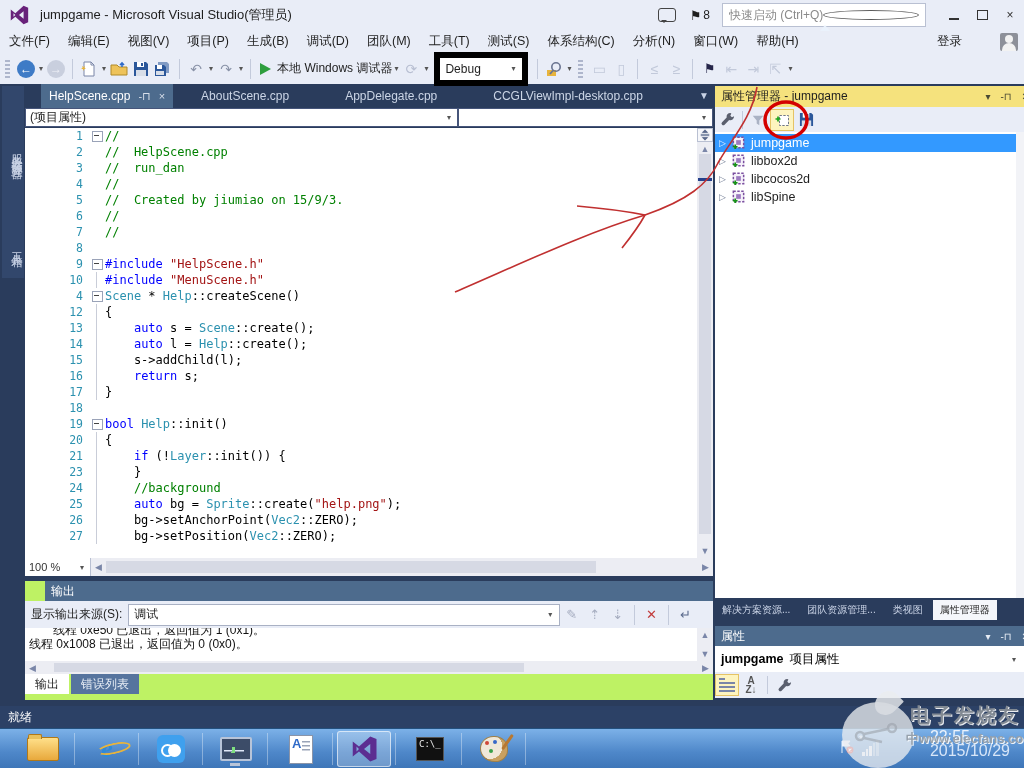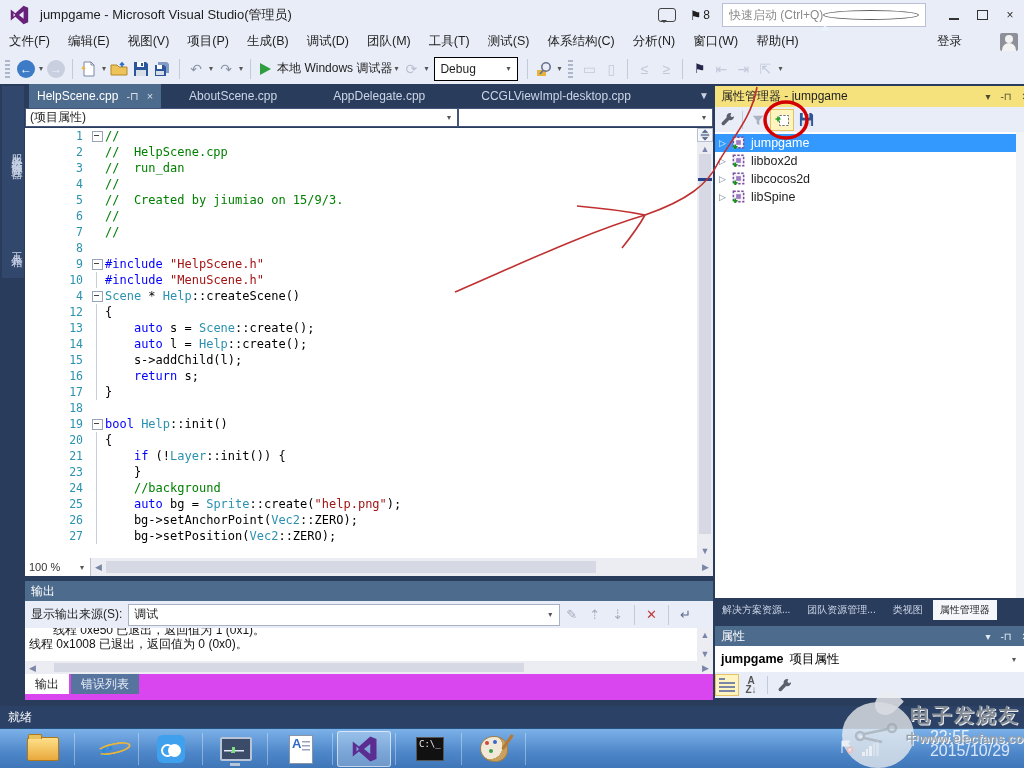--- a/index.html
+++ b/index.html
@@ -34,28 +34,28 @@
   
   #toolbar{left:0;top:53px;width:1024px;height:31px;background:#E9EDF7;display:flex;align-items:center;font-size:12px;color:#1E1E1E;}
   .grip{width:5px;height:18px;margin:0 5px;background:repeating-linear-gradient(#AEB6CC 0 2px,transparent 2px 4px);}
   .tsep{width:1px;height:20px;background:#C3CADB;margin:0 5px;}
   .tbtn{display:flex;align-items:center;justify-content:center;height:24px;min-width:22px;}
   .ddarrow{font-size:8px;color:#555;margin:0 2px;}
   .navc{width:18px;height:18px;border-radius:50%;background:#3E7BC6;color:#fff;font-size:12px;line-height:18px;text-align:center;font-weight:bold;}
   .navc.dis{background:#C9CFDE;color:#EFF1F8;}
   .gicon{color:#8A93A8;font-size:14px;}
   .run-tri{width:0;height:0;border-left:11px solid #2E9E3E;border-top:6.5px solid transparent;border-bottom:6.5px solid transparent;margin:0 6px 0 4px;}
-  #debug-combo{width:72px;height:22px;background:#fff;border:1px solid #000000;display:flex;align-items:center;justify-content:space-between;padding:0 5px;margin:0 4px;}
+  #debug-combo{width:72px;height:22px;background:#fff;border:6px solid #000000;display:flex;align-items:center;justify-content:space-between;padding:0 5px;margin:0 4px;}
   
   #leftstrip{left:0;top:84px;width:25px;height:622px;background:#2A3C5C;}
   .vtab{position:absolute;left:2px;width:22px;background:#32476C;color:#C9D3E6;font-size:11.5px;
         writing-mode:vertical-rl;text-align:center;padding:8px 0;letter-spacing:2px;}
   
   #editor{left:25px;top:84px;width:688px;height:622px;}
-  #doc-tabs{position:absolute;left:4px;top:0;width:688px;height:36px;display:flex;background:transparent;}
+  #doc-tabs{position:absolute;left:16px;top:0;width:688px;height:36px;display:flex;background:transparent;}
   .tab{height:24px;display:flex;align-items:center;padding:0 28px;font-size:12px;color:#CBD5E6;white-space:nowrap;}
   .tab.active{background:#4D6B8D;color:#FFFFFF;padding:0 8px;}
   .tab .pin,.tab .tclose{margin-left:8px;color:#D8DFEA;font-size:11px;}
   #tab-overflow{position:absolute;right:4px;top:6px;color:#C9D3E6;font-size:10px;}
   #navrow{position:absolute;left:0;top:24px;width:688px;height:20px;background:#2A3C5C;}
   .navdd{position:absolute;top:0;height:19px;background:#FFFFFF;border:1px solid #46557A;display:flex;align-items:center;justify-content:space-between;font-size:12px;color:#1E1E1E;padding:0 4px;box-sizing:border-box;}
   #codearea{position:absolute;left:0;top:44px;width:672px;height:430px;background:#FFFFFF;overflow:hidden;
             font-family:"DejaVu Sans Mono",monospace;font-size:12px;line-height:16px;}
   .crow{display:flex;height:16px;white-space:pre;}
   .ln{width:58px;text-align:right;color:#2B91AF;padding-right:8px;flex:none;font-size:11.5px;}
@@ -69,21 +69,21 @@
   #vsplit{position:absolute;left:0;top:0;width:16px;height:14px;background:#F6F7FA;border:1px solid #B9C0D2;box-sizing:border-box;color:#5A6residual;}
   .varrow{position:absolute;left:0;width:16px;text-align:center;color:#7A86A8;font-size:9px;}
   #vmarker{position:absolute;left:1px;top:50px;width:14px;height:3px;background:#26418C;}
   #vthumb{position:absolute;left:2px;top:26px;width:12px;height:380px;background:#D6D9E4;}
   
   #edbottom{position:absolute;left:0;top:474px;width:688px;height:18px;background:#ECEDF3;display:flex;align-items:center;}
   #zoombox{width:66px;height:18px;background:#fff;border-right:1px solid #B9C0D2;display:flex;align-items:center;justify-content:space-between;padding:0 4px;box-sizing:border-box;font-size:11px;color:#333;}
   .harrow{color:#7A86A8;font-size:9px;padding:0 4px;}
   #hthumb{height:12px;background:#D6D9E4;width:490px;margin-top:0;}
   
-  #outputpanel{left:25px;top:581px;width:764px;height:119px;background:#d946ef;}
+  #outputpanel{left:25px;top:581px;width:764px;height:119px;background:#bef264;padding-left:20px;}
   .pnl-header{height:20px;display:flex;align-items:center;font-size:12px;padding:0 6px;}
   .hdr-blue{background:#4D6B8D;color:#FFFFFF;}
   .hdr-gold{background:#F5E27D;color:#1E1E1E;}
   .pnl-hdr-icons{margin-left:auto;display:flex;align-items:center;gap:10px;font-size:10px;}
   .hdr-blue .pnl-hdr-icons{color:#E6ECF5;}
   .hdr-gold .pnl-hdr-icons{color:#4A4A33;}
   #out-toolbar{position:absolute;left:0;top:20px;width:688px;height:27px;background:#E9EDF7;display:flex;align-items:center;font-size:12px;color:#1E1E1E;}
   #out-combo{width:420px;height:20px;background:#fff;border:1px solid #A9B1C4;display:flex;align-items:center;justify-content:space-between;padding:0 5px;margin-left:6px;font-size:12px;}
   .oicon{color:#A6ADC0;font-size:13px;margin:0 6px;}
   .oicon.red{color:#C23B3B;}

